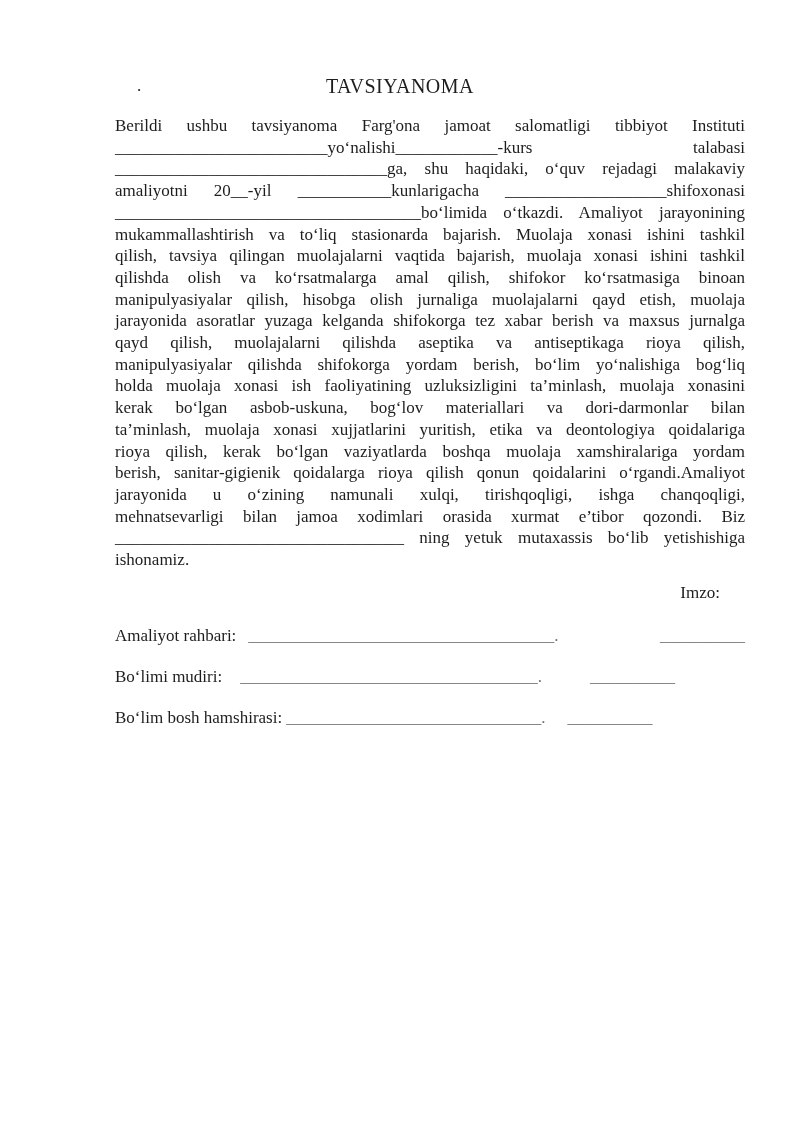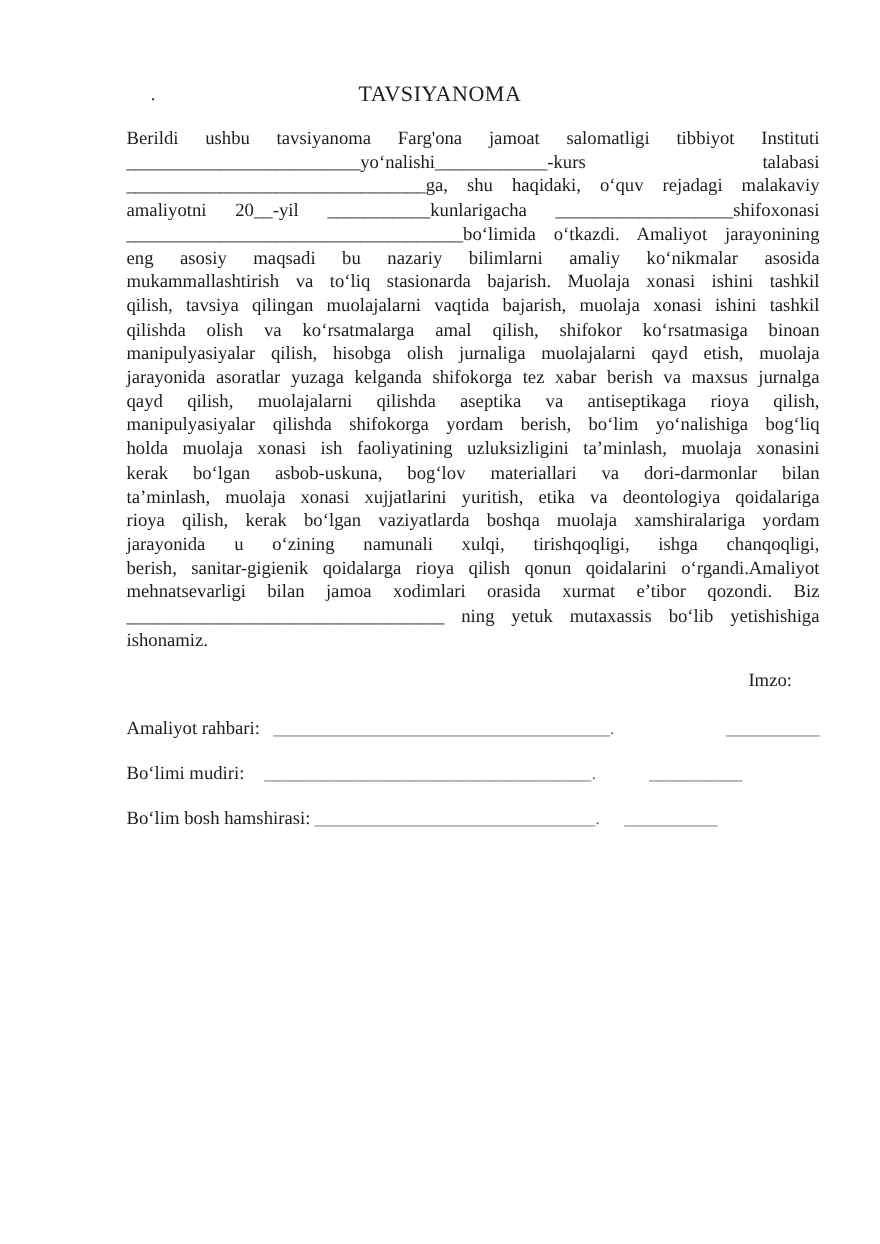--- a/index.html
+++ b/index.html
@@ -47,21 +47,21 @@
     line-height: 21.7px;
     text-align: justify;
     text-align-last: justify;
     white-space: normal;
   }
   .bline:last-child {
     text-align: left;
     text-align-last: left;
   }
   .imzo-row {
-    margin-top: 16px;
+    margin-top: 11px;
     text-align: right;
     padding-right: 25px;
     font-size: 17px;
     line-height: 22px;
   }
   .sig-block {
     margin-top: 21px;
   }
   .sig-row {
     display: flex;
@@ -90,34 +90,33 @@
       <span class="title-dot">.</span>
       <span>TAVSIYANOMA</span>
     </div>
 
     <div class="body-text">
       <div class="bline">Berildi ushbu tavsiyanoma Farg'ona jamoat salomatligi tibbiyot Instituti</div>
       <div class="bline">_________________________yoʻnalishi____________-kurs talabasi</div>
       <div class="bline">________________________________ga, shu haqidaki, oʻquv rejadagi malakaviy</div>
       <div class="bline">amaliyotni 20__-yil ___________kunlarigacha ___________________shifoxonasi</div>
       <div class="bline">____________________________________boʻlimida oʻtkazdi. Amaliyot jarayonining</div>
-      <div class="bline">eng asosiy maqsadi bu nazariy bilimlarni amaliy koʻnikmalar asosida</div>
       <div class="bline">mukammallashtirish va toʻliq stasionarda bajarish. Muolaja xonasi ishini tashkil</div>
       <div class="bline">qilish, tavsiya qilingan muolajalarni vaqtida bajarish, muolaja xonasi ishini tashkil</div>
       <div class="bline">qilishda olish va koʻrsatmalarga amal qilish, shifokor koʻrsatmasiga binoan</div>
       <div class="bline">manipulyasiyalar qilish, hisobga olish jurnaliga muolajalarni qayd etish, muolaja</div>
       <div class="bline">jarayonida asoratlar yuzaga kelganda shifokorga tez xabar berish va maxsus jurnalga</div>
       <div class="bline">qayd qilish, muolajalarni qilishda aseptika va antiseptikaga rioya qilish,</div>
       <div class="bline">manipulyasiyalar qilishda shifokorga yordam berish, boʻlim yoʻnalishiga bogʻliq</div>
       <div class="bline">holda muolaja xonasi ish faoliyatining uzluksizligini ta’minlash, muolaja xonasini</div>
       <div class="bline">kerak boʻlgan asbob-uskuna, bogʻlov materiallari va dori-darmonlar bilan</div>
       <div class="bline">ta’minlash, muolaja xonasi xujjatlarini yuritish, etika va deontologiya qoidalariga</div>
       <div class="bline">rioya qilish, kerak boʻlgan vaziyatlarda boshqa muolaja xamshiralariga yordam</div>
+      <div class="bline">berish, sanitar-gigienik qoidalarga rioya qilish qonun qoidalarini oʻrgandi.Amaliyot</div>
       <div class="bline">jarayonida u oʻzining namunali xulqi, tirishqoqligi, ishga chanqoqligi,</div>
-      <div class="bline">berish, sanitar-gigienik qoidalarga rioya qilish qonun qoidalarini oʻrgandi.Amaliyot</div>
       <div class="bline">mehnatsevarligi bilan jamoa xodimlari orasida xurmat e’tibor qozondi. Biz</div>
       <div class="bline">__________________________________ ning yetuk mutaxassis boʻlib yetishishiga</div>
       <div class="bline">ishonamiz.</div>
     </div>
 
     <div class="imzo-row">
       <span>Imzo:</span>
     </div>
 
     <div class="sig-block">

